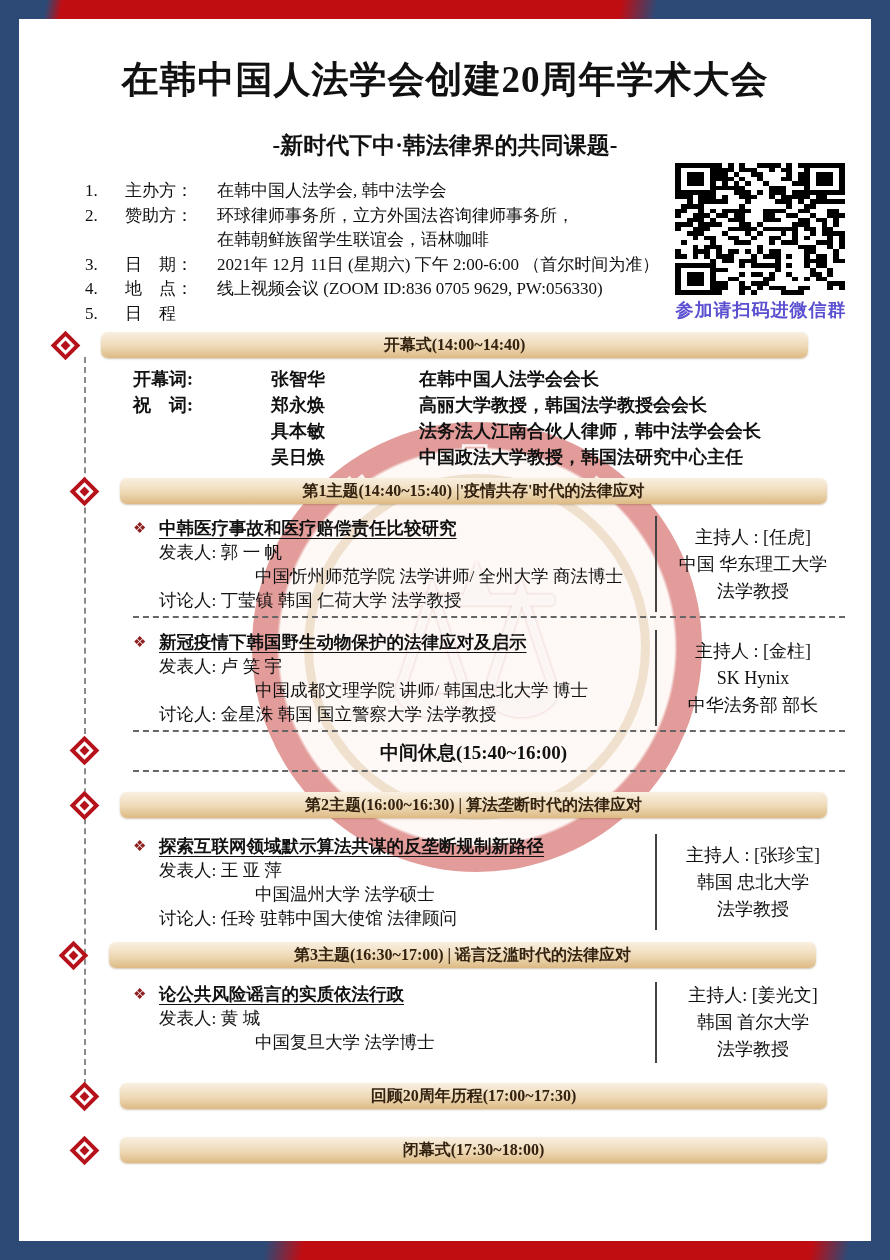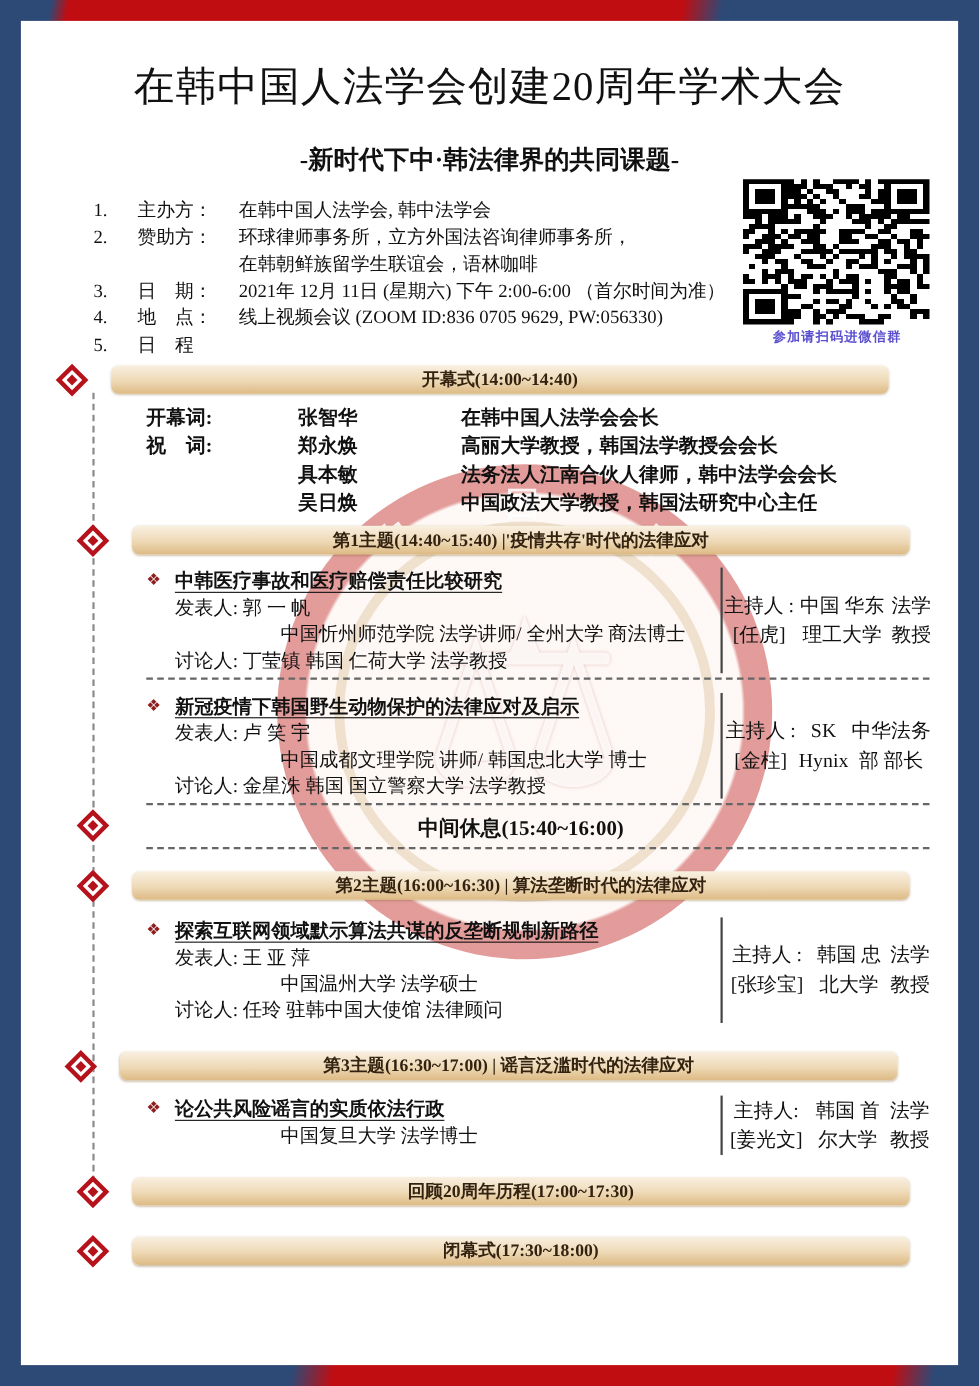--- a/index.html
+++ b/index.html
@@ -21,32 +21,32 @@
     background:radial-gradient(circle, rgba(250,236,228,.65) 0 62%, rgba(193,42,38,.85) 63% 100%); }
   .wm-gold { position:absolute; inset:52px; border-radius:50%; border:9px solid rgba(206,164,102,.55); }
   .wm-scales { position:absolute; left:0; right:0; top:92px; text-align:center; font-size:210px; line-height:260px;
     color:rgba(255,255,255,.85); text-shadow:0 0 3px rgba(180,70,60,.6); }
   .wm-char { position:absolute; color:rgba(255,255,255,.9); font-weight:bold; font-size:30px; }
 
   
   .content { position:absolute; inset:19px; z-index:1; }
   .left-dash { position:absolute; left:65px; top:338px; height:728px; width:0; border-left:2px dashed #8a8a8a; z-index:0; }
 
-  .title { margin:38px 20px 0; text-align:center; font-size:37px; font-weight:normal; letter-spacing:1px; line-height:46px; }
+  .title { margin:38px 20px 0; text-align:center; font-size:37px; font-weight:bold; letter-spacing:1px; line-height:46px; }
   .subtitle { margin-top:28px; text-align:center; font-size:23px; font-weight:bold; line-height:30px; }
 
   .info { margin:18px 0 0 66px; width:640px; font-size:17px; line-height:24.5px; }
   .info-row { display:flex; white-space:nowrap; }
   .info-num { width:40px; }
   .info-label { width:92px; }
   .info-val { flex:1; }
 
   .qr-wrap { position:absolute; top:144px; left:656px; width:172px; text-align:center; }
   .qr-svg { width:170px; height:132px; display:block; background:#fff; }
-  .qr-caption { margin-top:3px; font-size:12px; font-weight:bold; color:#5b50d0; font-family:"Liberation Sans",sans-serif; letter-spacing:1px; }
+  .qr-caption { margin-top:3px; font-size:18px; font-weight:bold; color:#5b50d0; font-family:"Liberation Sans",sans-serif; letter-spacing:1px; }
 
   .bar-row { display:flex; align-items:center; height:26px; padding-left:55px; position:relative; z-index:1; }
   .diamond { flex:0 0 auto; width:13px; height:13px; border:4px solid #b5121b; background:#fff; transform:rotate(45deg); position:relative; }
   .diamond::after { content:""; position:absolute; inset:3px; background:#b5121b; }
   .bar { margin-left:25px; width:707px; height:26px; border-radius:7px;
     background:linear-gradient(180deg,#f9f0e1 0%,#eed9b6 55%,#ddba84 100%);
     box-shadow:0 1px 2px rgba(120,90,40,.35);
     display:flex; align-items:center; justify-content:center;
     font-size:16px; font-weight:bold; color:#33220f; }
 
@@ -58,21 +58,21 @@
 
   .topic { display:flex; align-items:stretch; margin:12px 0 0 114px; position:relative; z-index:1; }
   .topic.mt2 { margin-top:16px; }
   .topic-main { width:512px; font-size:17.5px; line-height:24px; white-space:nowrap; }
   .t-title { display:flex; }
   .t-bullet { width:26px; color:#8e1f1f; font-size:15px; }
   .t-title-text { font-weight:bold; text-decoration:underline; text-underline-offset:4px; }
   .t-row { padding-left:26px; }
   .t-aff { padding-left:122px; }
   .topic-right { width:192px; margin-left:10px; border-left:2px solid #444;
-    display:flex; flex-direction:row; justify-content:center; align-items:center;
+    display:flex; flex-direction:column; justify-content:center; align-items:center;
     text-align:center; font-size:18px; line-height:27px; }
 
   .dashed-sep { margin:4px 0 0 114px; width:712px; height:0; border-top:2px dashed #666; position:relative; z-index:1; }
   .break-row { display:flex; align-items:flex-start; height:26px; padding-left:55px; margin-top:8px; position:relative; z-index:1; }
   .break-label { margin-left:25px; width:707px; text-align:center; font-size:19px; font-weight:600; }  .mt6  { margin-top:6px;padding-left:36px; }  .mt8  { margin-top:8px; }
   .mt10 { margin-top:20px; }
   .mt28 { margin-top:28px; }
 </style>
 </head>
 <body>
@@ -590,31 +590,35 @@
           <span>任玲 驻韩中国大使馆 法律顾问</span>
         </div>
       </div>
       <div class="topic-right">
         <div>主持人 : [张珍宝]</div>
         <div>韩国 忠北大学</div>
         <div>法学教授</div>
       </div>
     </div>
 
-    <div class="bar-row" style="margin-top:26px;padding-left:44px;">
+    <div class="bar-row" style="margin-top:12px;padding-left:44px;">
       <div class="diamond"></div>
       <div class="bar">第3主题(16:30~17:00) | 谣言泛滥时代的法律应对</div>
     </div>
 
     <div class="topic" style="margin-top:14px;">
       <div class="topic-main">
         <div class="t-title">
           <span class="t-bullet">❖</span>
           <span class="t-title-text">论公共风险谣言的实质依法行政</span>
         </div>
+        <div class="t-row">
+          <span>发表人:</span>
+          <span>黄 城</span>
+        </div>
         <div class="t-aff">中国复旦大学 法学博士</div>
       </div>
       <div class="topic-right">
         <div>主持人: [姜光文]</div>
         <div>韩国 首尔大学</div>
         <div>法学教授</div>
       </div>
     </div>
 
     <div class="bar-row mt10">

